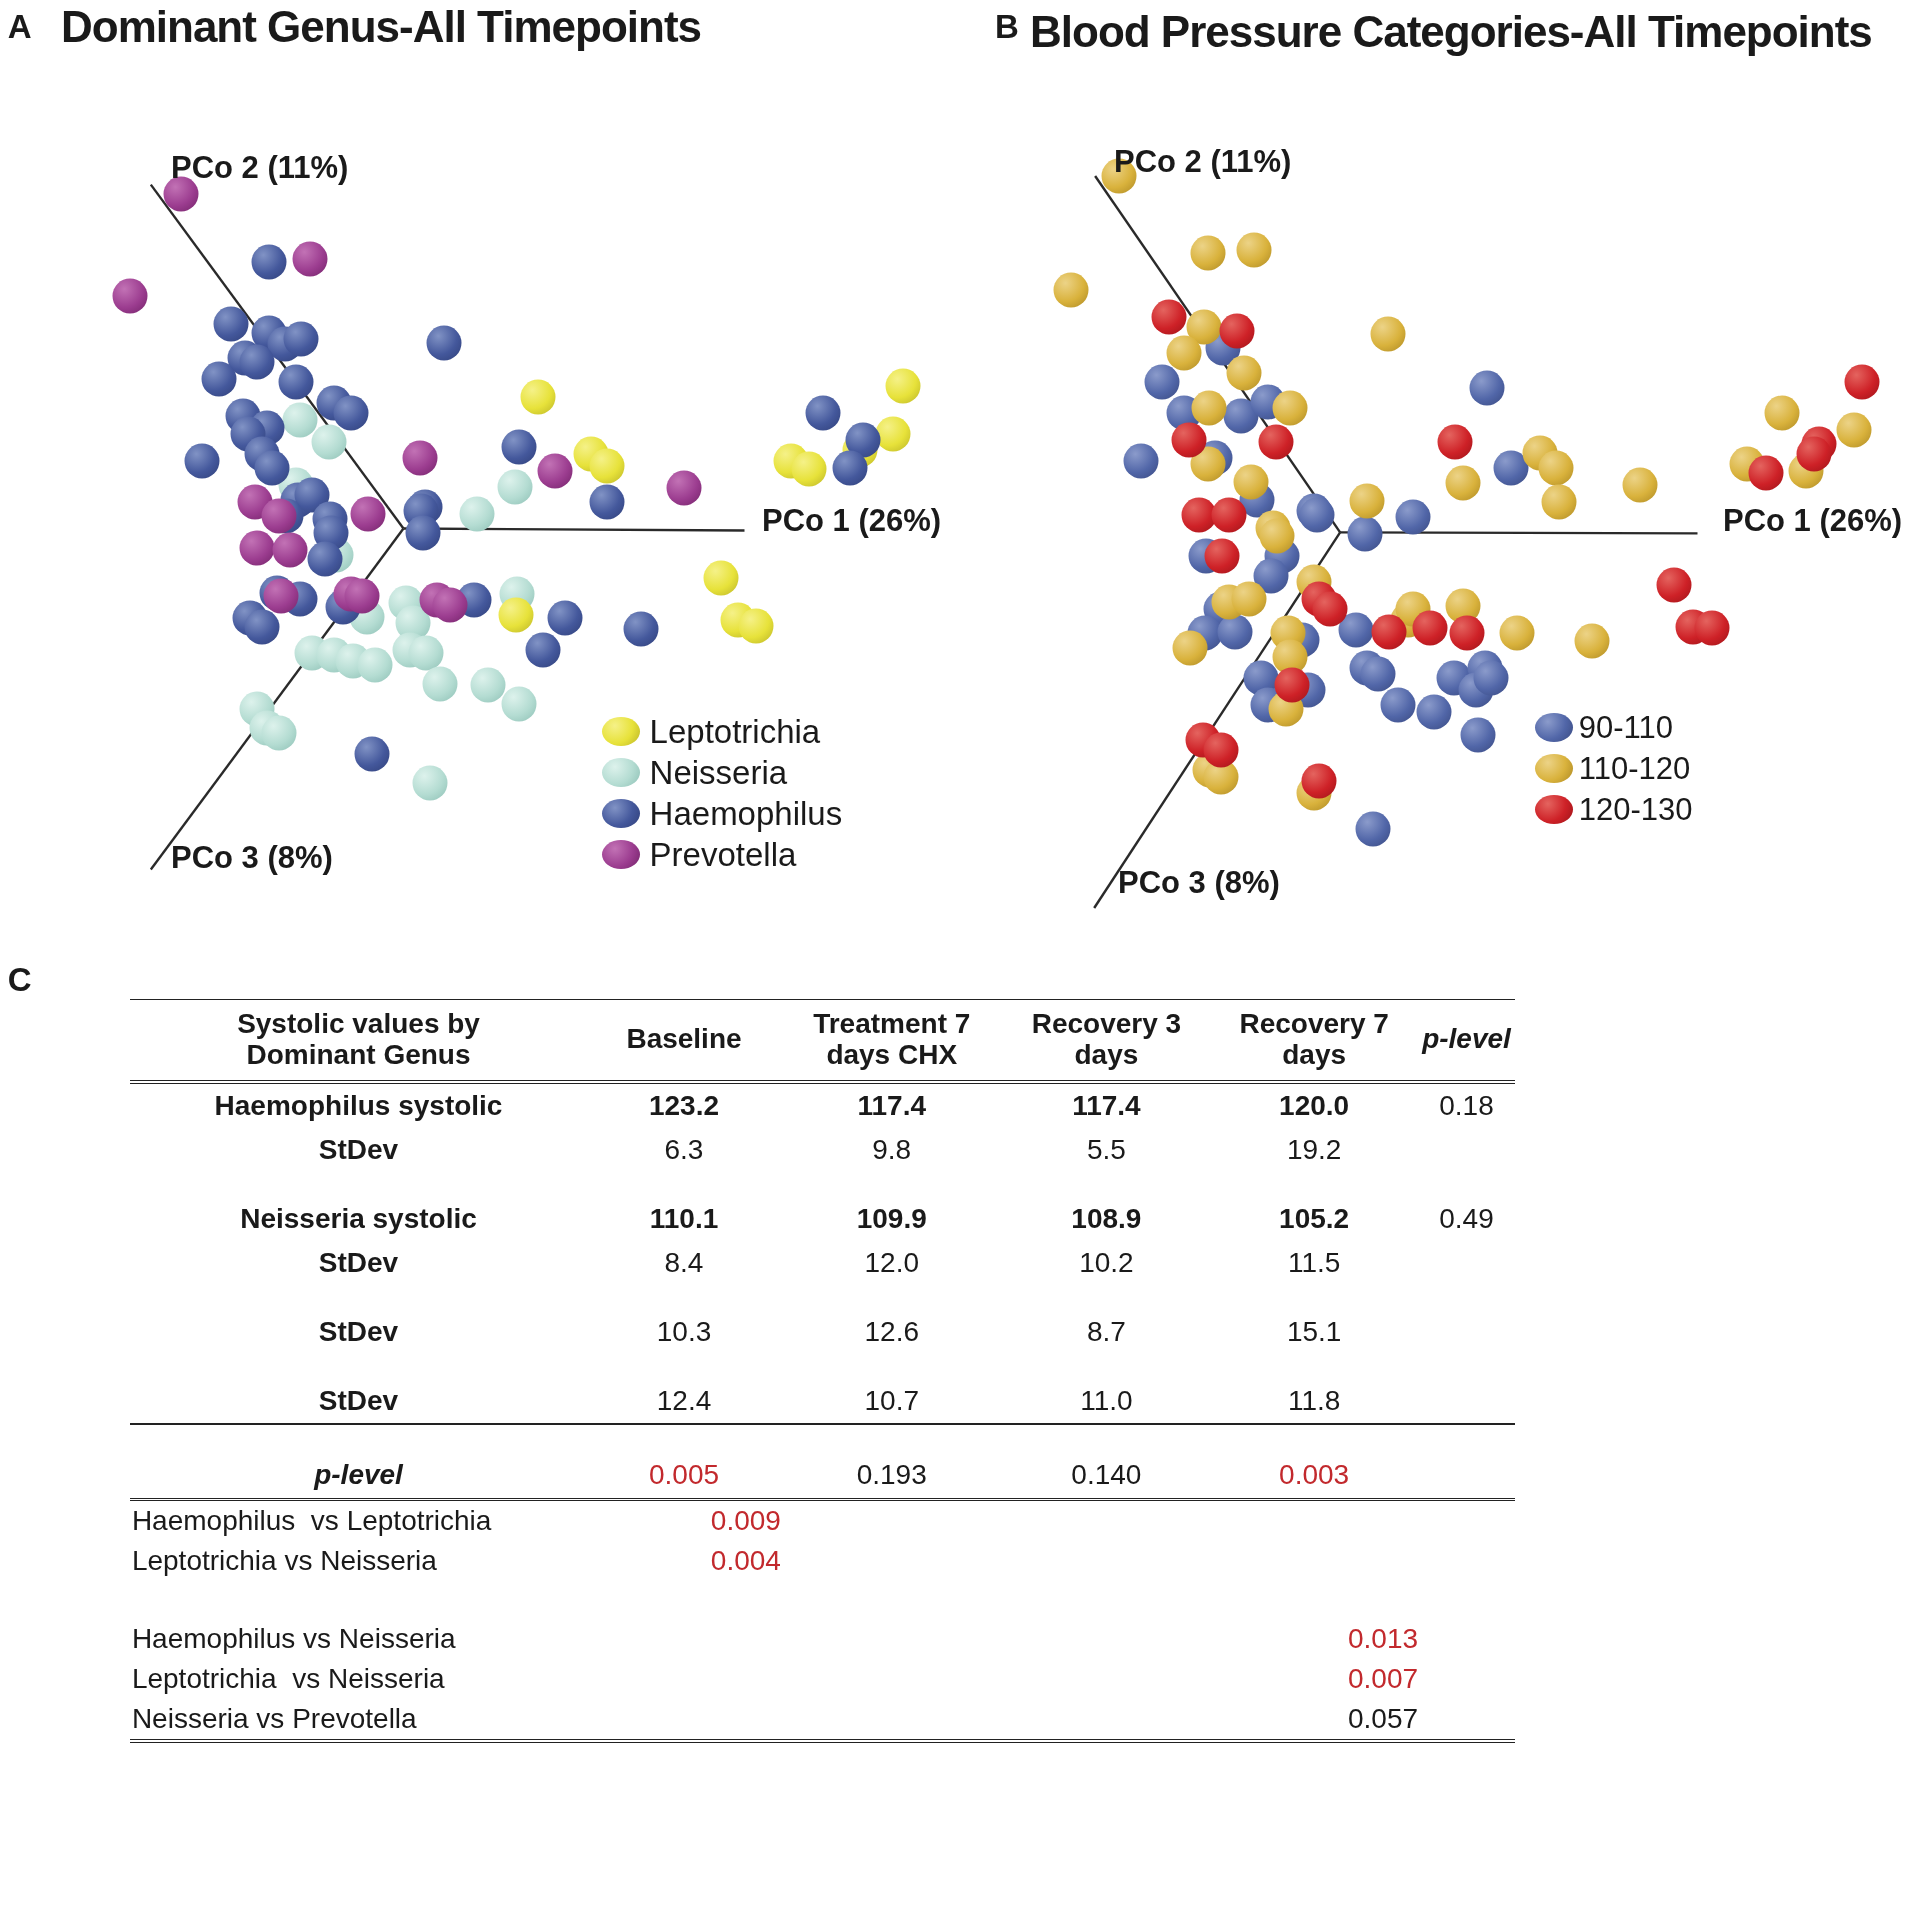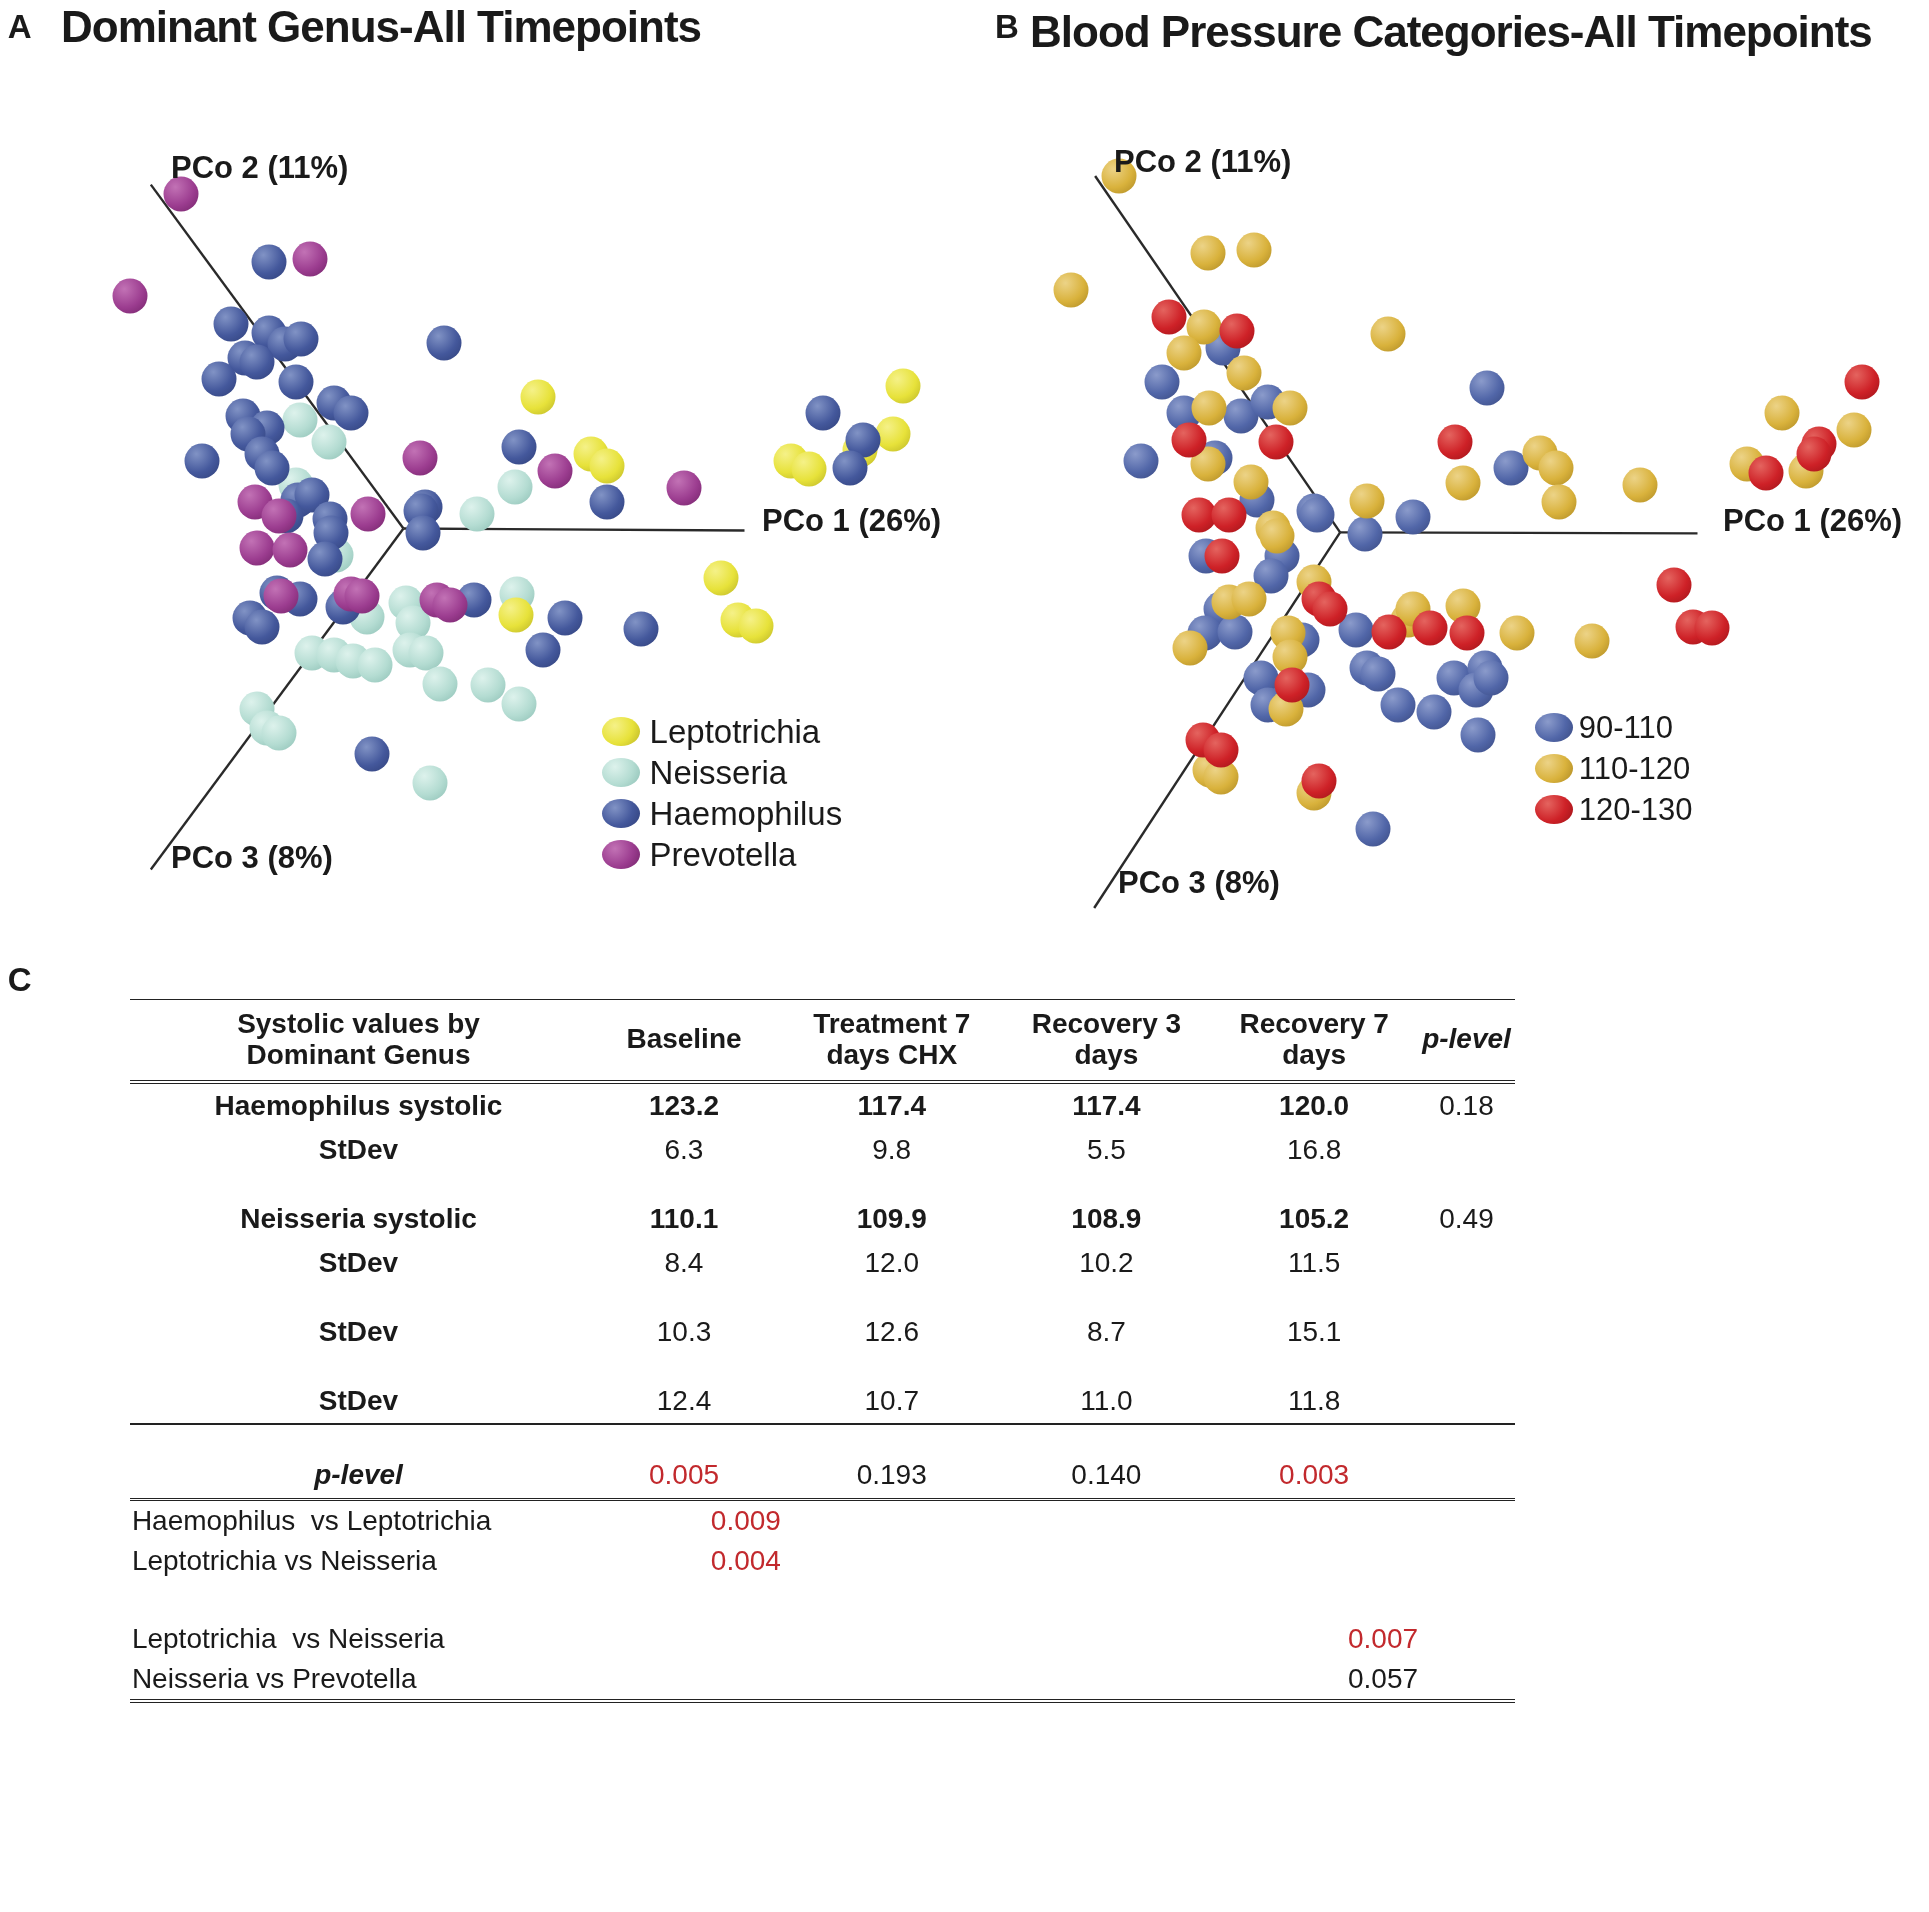--- a/index.html
+++ b/index.html
@@ -326,21 +326,21 @@
           <td class="bv">117.4</td>
           <td class="bv">117.4</td>
           <td class="bv">120.0</td>
           <td>0.18</td>
         </tr>
         <tr class="sdrow">
           <td class="sdname">StDev</td>
           <td>6.3</td>
           <td>9.8</td>
           <td>5.5</td>
-          <td>16.8</td>
+          <td>19.2</td>
           <td></td>
         </tr>
         <tr class="spacer">
           <td></td>
           <td></td>
           <td></td>
           <td></td>
           <td></td>
           <td></td>
         </tr>
@@ -438,20 +438,28 @@
         </tr>
         <tr class="bspacer">
           <td></td>
           <td></td>
           <td></td>
           <td></td>
           <td></td>
           <td></td>
         </tr>
         <tr>
+          <td class="blabel">Haemophilus vs Neisseria</td>
+          <td></td>
+          <td></td>
+          <td></td>
+          <td class="redval">0.013</td>
+          <td></td>
+        </tr>
+        <tr>
           <td class="blabel">Leptotrichia  vs Neisseria</td>
           <td></td>
           <td></td>
           <td></td>
           <td class="redval">0.007</td>
           <td></td>
         </tr>
         <tr class="blast">
           <td class="blabel">Neisseria vs Prevotella</td>
           <td></td>

